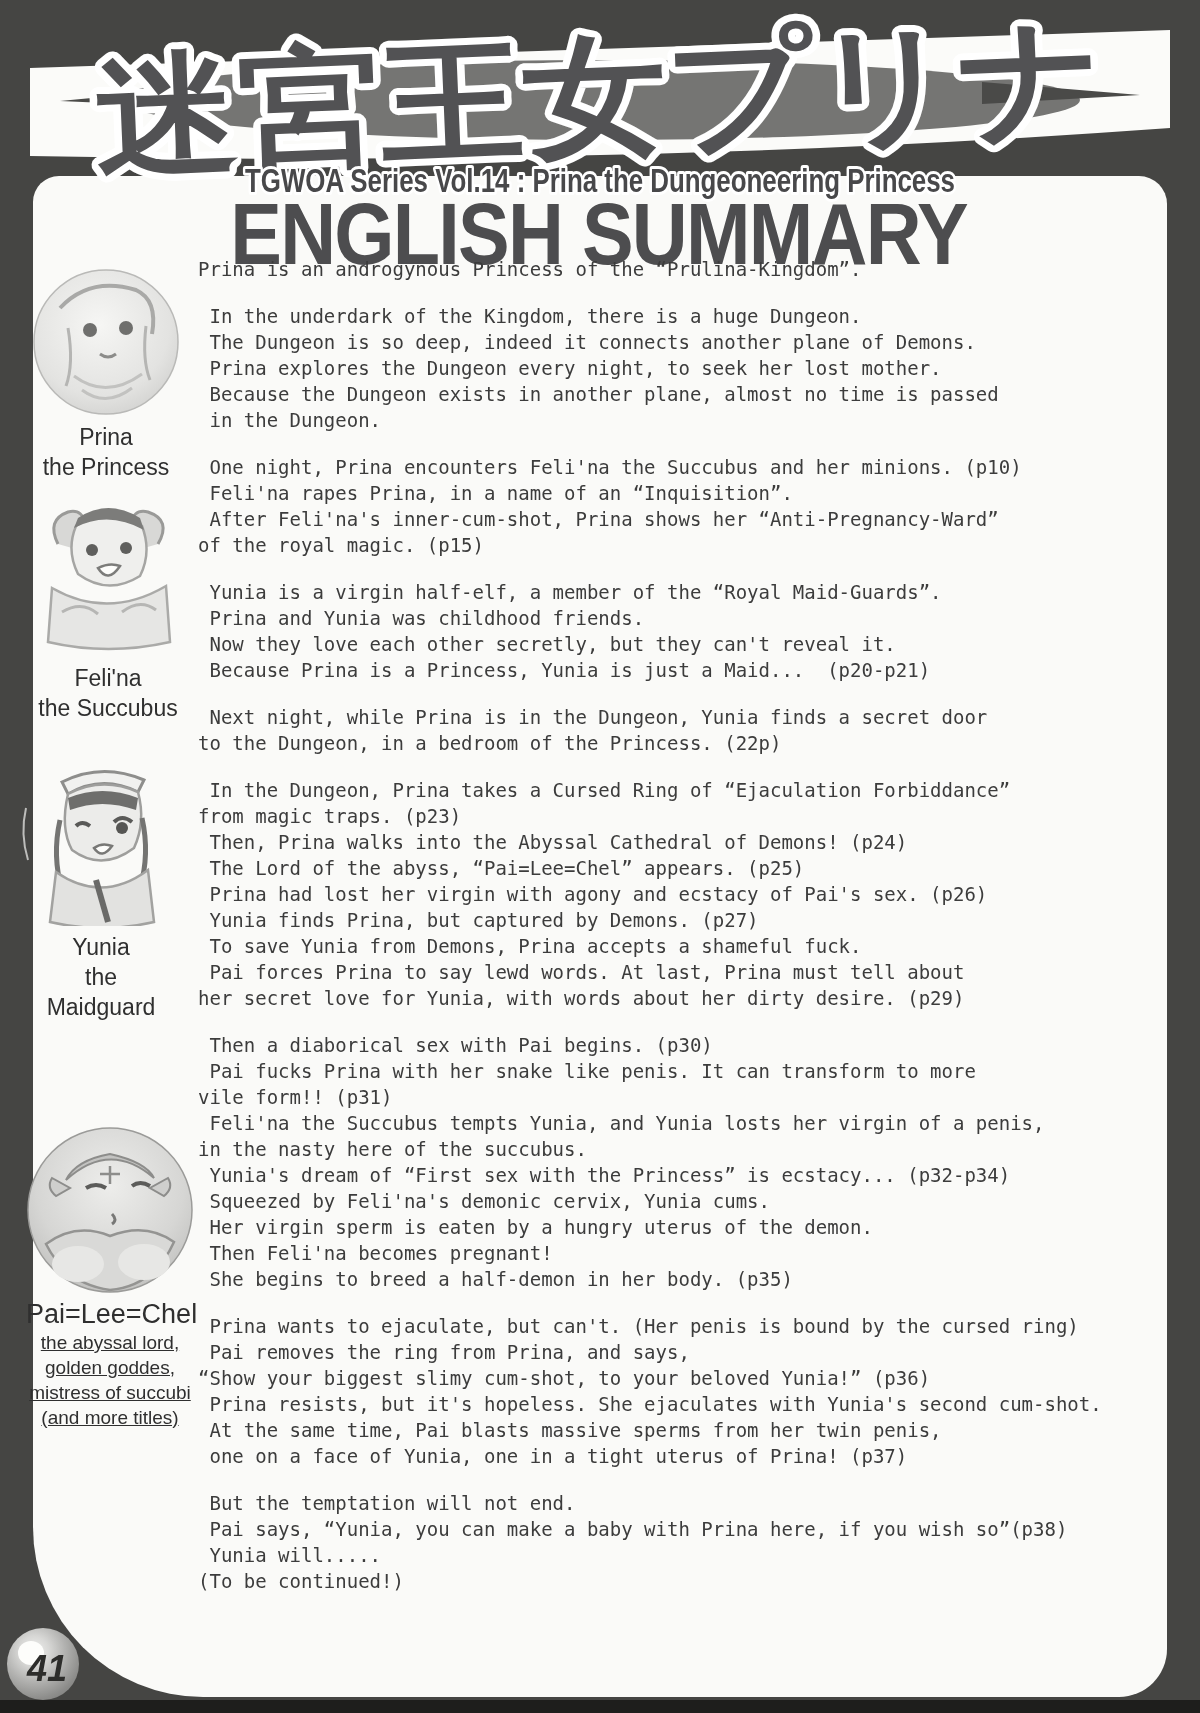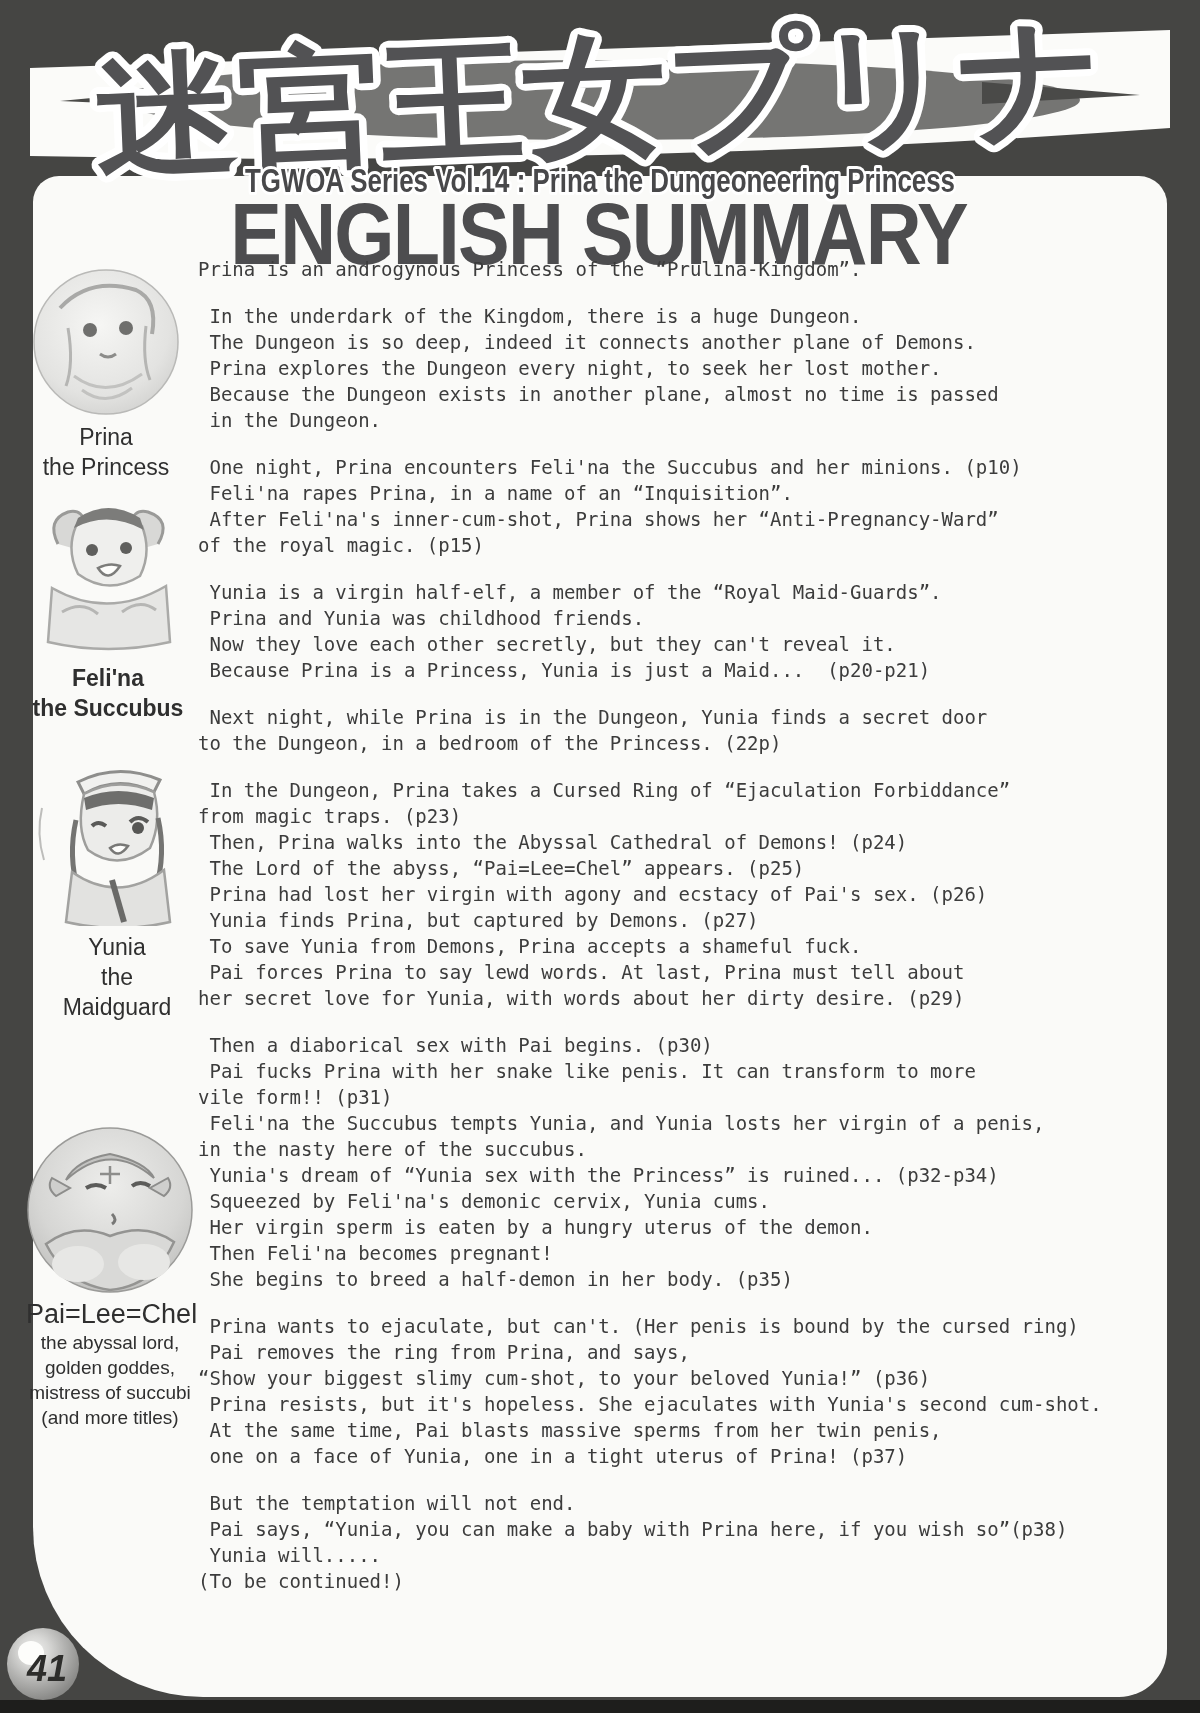--- a/index.html
+++ b/index.html
@@ -50,21 +50,21 @@
   .char-label{
     font-family:"Liberation Sans",sans-serif;color:var(--label-ink);
     font-size:23px;line-height:30px;text-align:center;margin-top:6px;
   }
   .char-label-big{
     font-family:Liberation Sans, sans-serif;color:var(--label-ink);
     font-size:27px;line-height:32px;text-align:center;margin-top:4px;
   }
   .char-label-small{
     font-family:"Liberation Sans",sans-serif;color:var(--label-ink);
-    font-size:19px;line-height:25px;text-align:center;
+    font-size:19px;line-height:25px;text-align:center;text-decoration:underline;
   }
   
   .summary{
     position:absolute;left:198px;top:256px;width:972px;
     font-family:"DejaVu Sans Mono","Liberation Mono",monospace;
     font-size:19px;line-height:26px;color:var(--ink);
   }
   .summary .para{margin-bottom:21px;}
   .summary .line{white-space:pre;}
   
@@ -121,39 +121,39 @@
         <circle cx="96" cy="60" r="7" fill="#6f6f6d"></circle>
       <path d="M70,86 Q78,92 86,86" fill="none" stroke="#8c8c8a" stroke-width="3"></path>
       <path d="M44,108 Q76,132 112,106 M52,122 Q76,140 102,120" fill="none" stroke="#c2c2c0" stroke-width="3"></path>
     </svg>
     <div class="char-label">
         <div>Prina</div>
         <div>the Princess</div>
       </div>
   </div>
 
-  <div class="char-card" style="left:28px;top:492px;width:160px;font-weight:bold;">
+  <div class="char-card" style="left:28px;top:492px;width:160px;">
     <svg class="portrait" width="160" height="165" viewBox="0 0 160 165">
       <path d="M30,52 Q18,28 40,20 Q56,16 58,36 Q58,50 44,56" fill="#d8d8d6" stroke="#9a9a98" stroke-width="3"></path>
       <path d="M130,52 Q144,28 120,20 Q104,16 102,36 Q102,50 116,56" fill="#d8d8d6" stroke="#9a9a98" stroke-width="3"></path>
       <path d="M48,34 Q80,10 114,34 Q124,60 112,84 Q80,104 50,82 Q38,58 48,34 Z" fill="#efefed" stroke="#a5a5a3" stroke-width="2.5"></path>
       <path d="M46,36 Q80,18 116,38 L112,26 Q80,6 50,26 Z" fill="#7c7c7a"></path>
       <circle cx="64" cy="58" r="6" fill="#5f5f5d"></circle>
         <circle cx="98" cy="56" r="6" fill="#5f5f5d"></circle>
       <path d="M70,76 Q80,92 92,74 Q82,70 70,76 Z" fill="#fdfdfb" stroke="#7c7c7a" stroke-width="2.5"></path>
       <path d="M24,96 Q80,128 138,94 L142,150 Q80,164 20,150 Z" fill="#e6e6e4" stroke="#aaaaa8" stroke-width="2.5"></path>
       <path d="M34,120 Q54,108 70,122 M94,120 Q112,106 128,118" fill="none" stroke="#b6b6b4" stroke-width="3"></path>
     </svg>
     <div class="char-label">
         <div>Feli'na</div>
         <div>the Succubus</div>
       </div>
   </div>
 
-  <div class="char-card" style="left:32px;top:764px;width:170px;">
+  <div class="char-card" style="left:16px;top:764px;width:170px;">
     <svg class="portrait" width="170" height="162" viewBox="0 0 170 162">
       <path d="M52,30 Q86,10 122,28 L128,16 Q86,-2 46,18 Z" fill="#f1f1ef" stroke="#8e8e8c" stroke-width="3"></path>
       <path d="M52,30 Q44,64 56,86 Q86,108 118,84 Q130,58 122,28 Q86,12 52,30 Z" fill="#ececea" stroke="#9e9e9c" stroke-width="2.5"></path>
       <path d="M52,34 Q86,20 122,34 L120,46 Q86,34 54,46 Z" fill="#6e6e6c"></path>
       <path d="M60,62 Q66,56 74,62 M98,58 Q106,50 116,58" fill="none" stroke="#5a5a58" stroke-width="4"></path>
       <circle cx="106" cy="64" r="6" fill="#565654"></circle>
       <path d="M78,84 Q86,96 96,82 Q86,78 78,84 Z" fill="#fdfdfb" stroke="#787876" stroke-width="2.5"></path>
       <path d="M44,56 Q36,92 46,126 M126,54 Q134,90 124,124" fill="none" stroke="#747472" stroke-width="5"></path>
       <path d="M40,108 Q86,140 132,106 L138,158 Q86,170 34,158 Z" fill="#e2e2e0" stroke="#a2a2a0" stroke-width="2.5"></path>
       <path d="M80,116 L92,158" fill="none" stroke="#6a6a68" stroke-width="6"></path>
@@ -233,21 +233,21 @@
         <div class="line"> To save Yunia from Demons, Prina accepts a shameful fuck.</div>
         <div class="line"> Pai forces Prina to say lewd words. At last, Prina must tell about</div>
         <div class="line">her secret love for Yunia, with words about her dirty desire. (p29)</div>
       </div>
       <div class="para">
         <div class="line"> Then a diaborical sex with Pai begins. (p30)</div>
         <div class="line"> Pai fucks Prina with her snake like penis. It can transform to more</div>
         <div class="line">vile form!! (p31)</div>
         <div class="line"> Feli'na the Succubus tempts Yunia, and Yunia losts her virgin of a penis,</div>
         <div class="line">in the nasty here of the succubus.</div>
-        <div class="line"> Yunia's dream of “Yunia sex with the Princess” is ruined... (p32-p34)</div>
+        <div class="line"> Yunia's dream of “First sex with the Princess” is ecstacy... (p32-p34)</div>
         <div class="line"> Squeezed by Feli'na's demonic cervix, Yunia cums.</div>
         <div class="line"> Her virgin sperm is eaten by a hungry uterus of the demon.</div>
         <div class="line"> Then Feli'na becomes pregnant!</div>
         <div class="line"> She begins to breed a half-demon in her body. (p35)</div>
       </div>
       <div class="para">
         <div class="line"> Prina wants to ejaculate, but can't. (Her penis is bound by the cursed ring)</div>
         <div class="line"> Pai removes the ring from Prina, and says,</div>
         <div class="line">“Show your biggest slimy cum-shot, to your beloved Yunia!” (p36)</div>
         <div class="line"> Prina resists, but it's hopeless. She ejaculates with Yunia's second cum-shot.</div>

